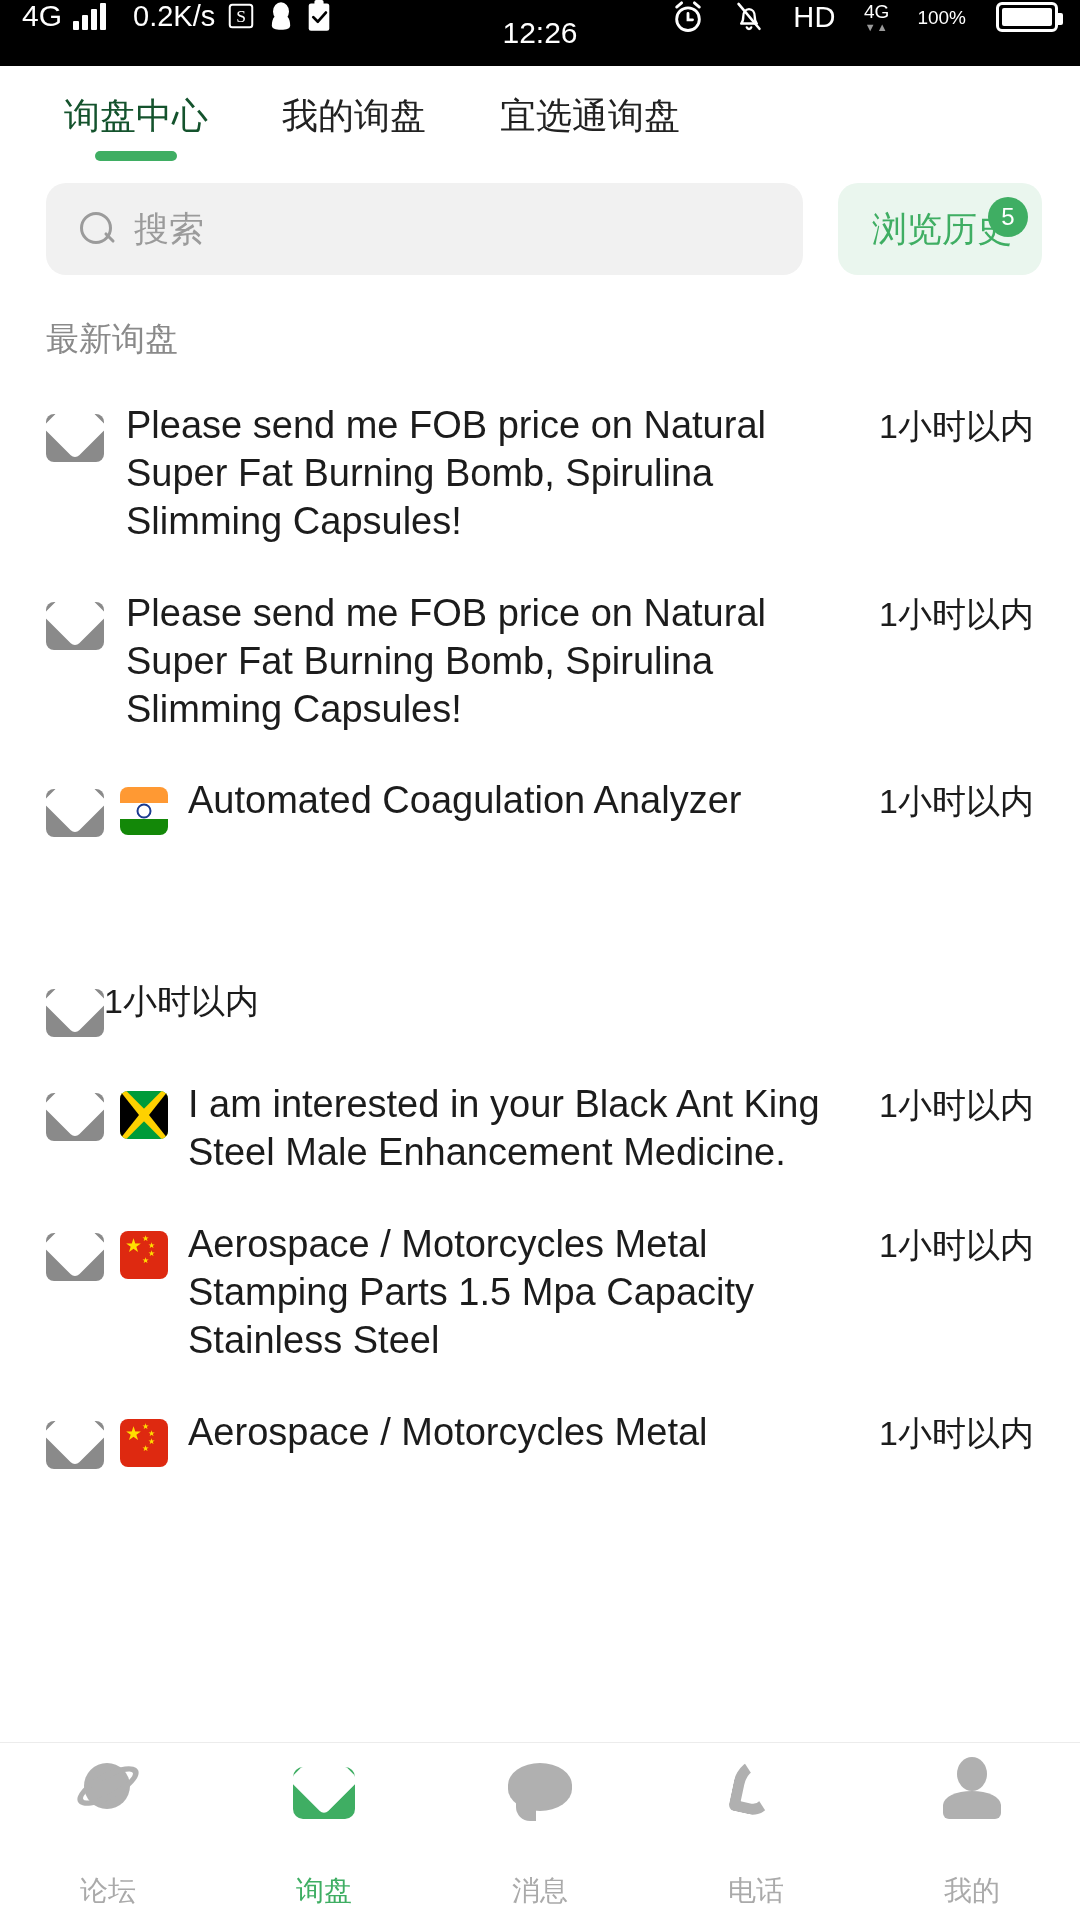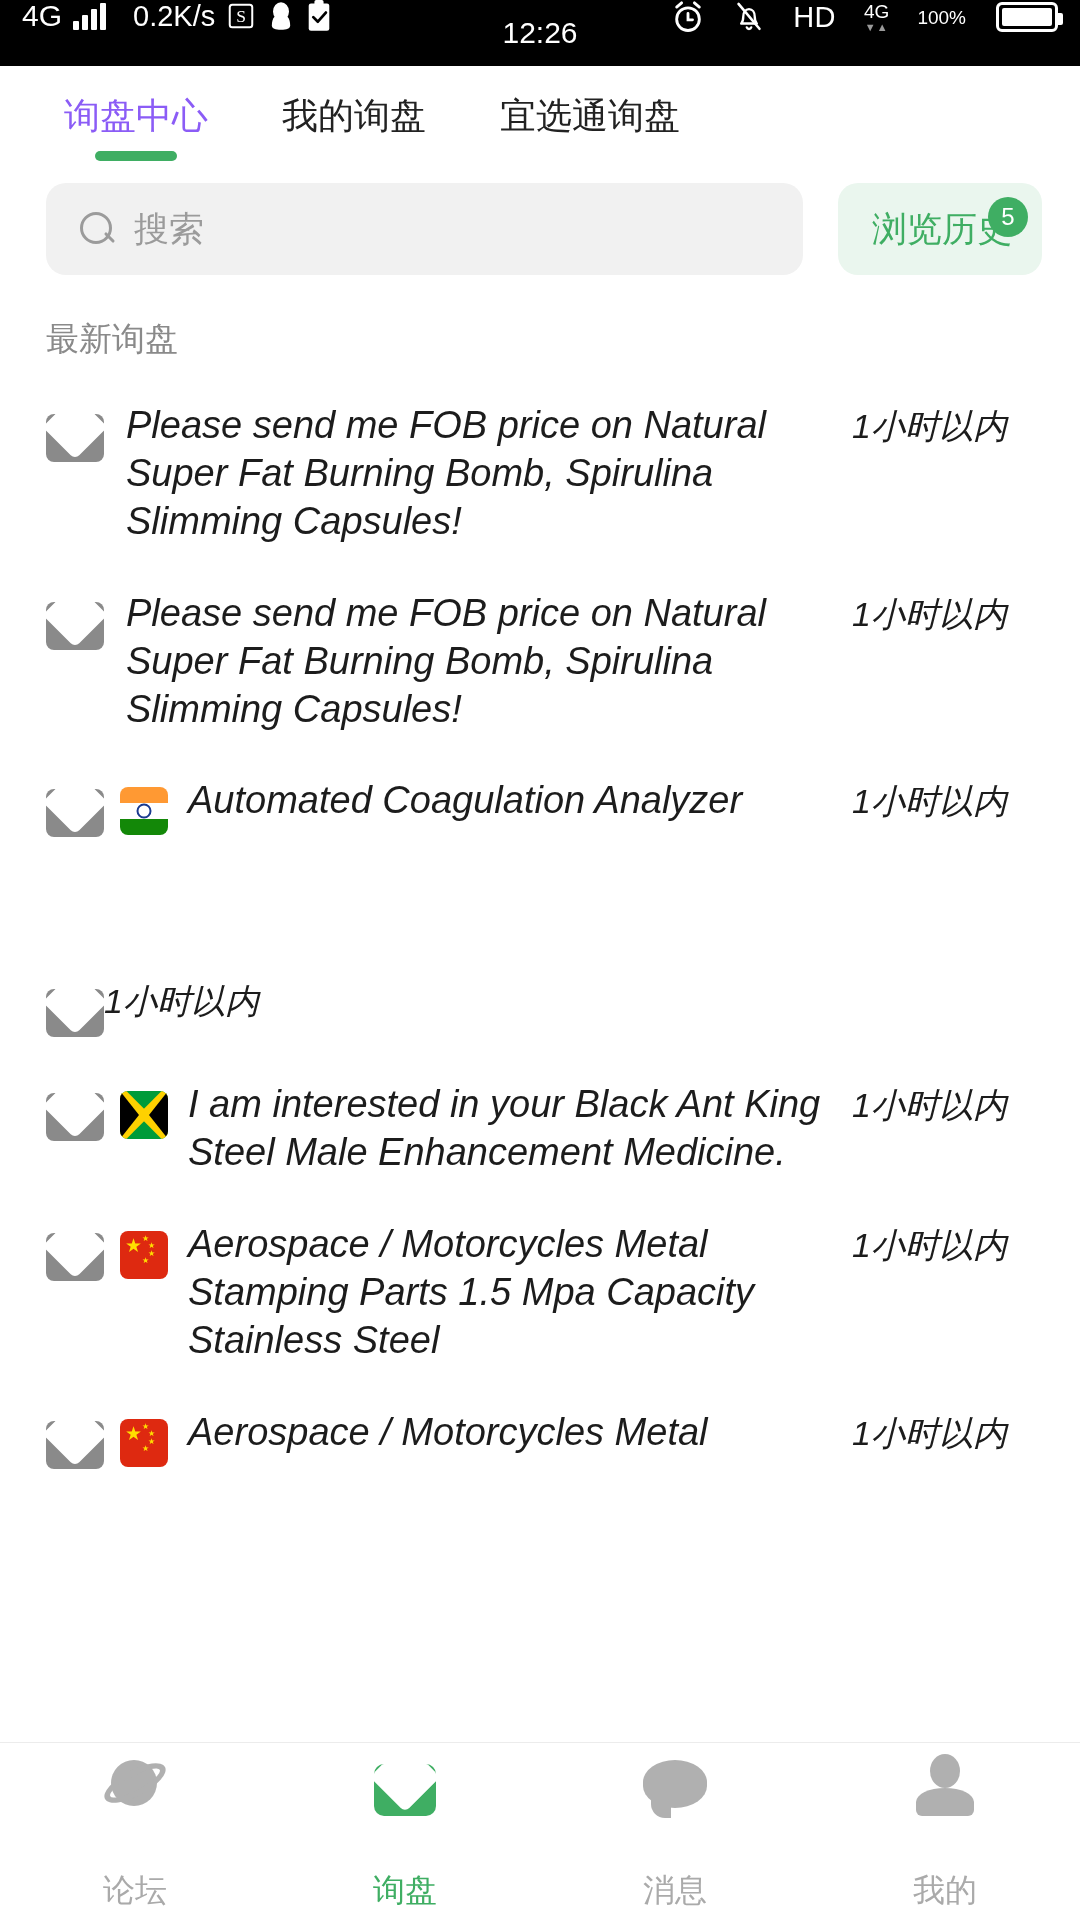--- a/index.html
+++ b/index.html
@@ -49,21 +49,21 @@
   }
   .sb-batt i{ position:absolute; left:3px; top:3px; bottom:3px; right:3px; background:#fff; border-radius:2px; }
 
   
   .tabs{
     display:flex; align-items:flex-start;
     padding:28px 0 0 64px; gap:74px; background:#fff;
   }
   .tab{ display:flex; flex-direction:column; align-items:center; }
   .tab-label{ font-size:36px; color:#222; line-height:1.2; }
-  .tab.active .tab-label{ color:#8b5cf6; }
+  .tab.active .tab-label{ color:#14532d; }
   .tab-underline{ margin-top:14px; width:82px; height:10px; border-radius:5px; background:transparent; }
   .tab.active .tab-underline{ background:#3fae63; }
 
   
   .searchrow{
     display:flex; align-items:center; gap:35px;
     padding:22px 38px 0 46px;
   }
   .searchbox{
     flex:1; height:92px; background:#f1f1f1; border-radius:20px;
@@ -95,22 +95,21 @@
 
   
   .section-title{
     padding:42px 0 0 46px; font-size:33px; color:#8a8a8a;
   }
 
   
   .list{ padding:18px 0 0 0; }
   .row{
     display:flex; align-items:flex-start;
-    padding:22px 73px 22px 46px;
-    font-style:italic;
+    padding:22px 46px 22px 46px;
   }
   .env{
     flex:0 0 auto; width:58px; height:48px; margin-top:12px;
     background:#8a8a8a; border-radius:8px; position:relative; overflow:hidden;
   }
   .env:before{
     content:""; position:absolute; left:50%; top:-10px;
     width:46px; height:46px; background:#fff;
     transform:translateX(-50%) rotate(45deg);
     border-radius:6px;
@@ -157,21 +156,21 @@
   .spacer{ height:96px; }
 
   
   .bottomnav{
     position:absolute; left:0; bottom:0; width:1080px; height:178px;
     background:#fff; border-top:1px solid #ececec;
     display:flex; align-items:center;
   }
   .navitem{ flex:1; display:flex; flex-direction:column; align-items:center; gap:14px; }
   .nav-ico{ height:66px; display:flex; align-items:flex-end; justify-content:center; }
-  .nav-label{ font-size:32px; color:#aaaaaa;margin-top:39px; }
+  .nav-label{ font-size:28px; color:#aaaaaa;margin-top:39px; }
   .navitem.active .nav-label{ color:#3fae63; }
 
   .ico-planet{ width:64px; height:64px; position:relative; }
   .ico-planet .body{
     position:absolute; left:8px; top:8px; width:46px; height:46px;
     border-radius:50%; background:#b0b0b0;
   }
   .ico-planet .ring{
     position:absolute; left:-2px; top:18px; width:68px; height:26px;
     border:6px solid #b0b0b0; border-radius:50%;
@@ -395,20 +394,28 @@
       <span class="nav-ico">
         <span class="ico-chat">
             <span class="bub"></span>
             <span class="tail"></span>
           </span>
       </span>
       <span class="nav-label">消息</span>
     </div>
     <div class="navitem">
       <span class="nav-ico">
+        <span class="ico-phone">
+            <span class="p"></span>
+          </span>
+      </span>
+      <span class="nav-label">电话</span>
+    </div>
+    <div class="navitem">
+      <span class="nav-ico">
         <span class="ico-user">
             <span class="head"></span>
             <span class="shoulders"></span>
           </span>
       </span>
       <span class="nav-label">我的</span>
     </div>
   </div>
 
 </div>

